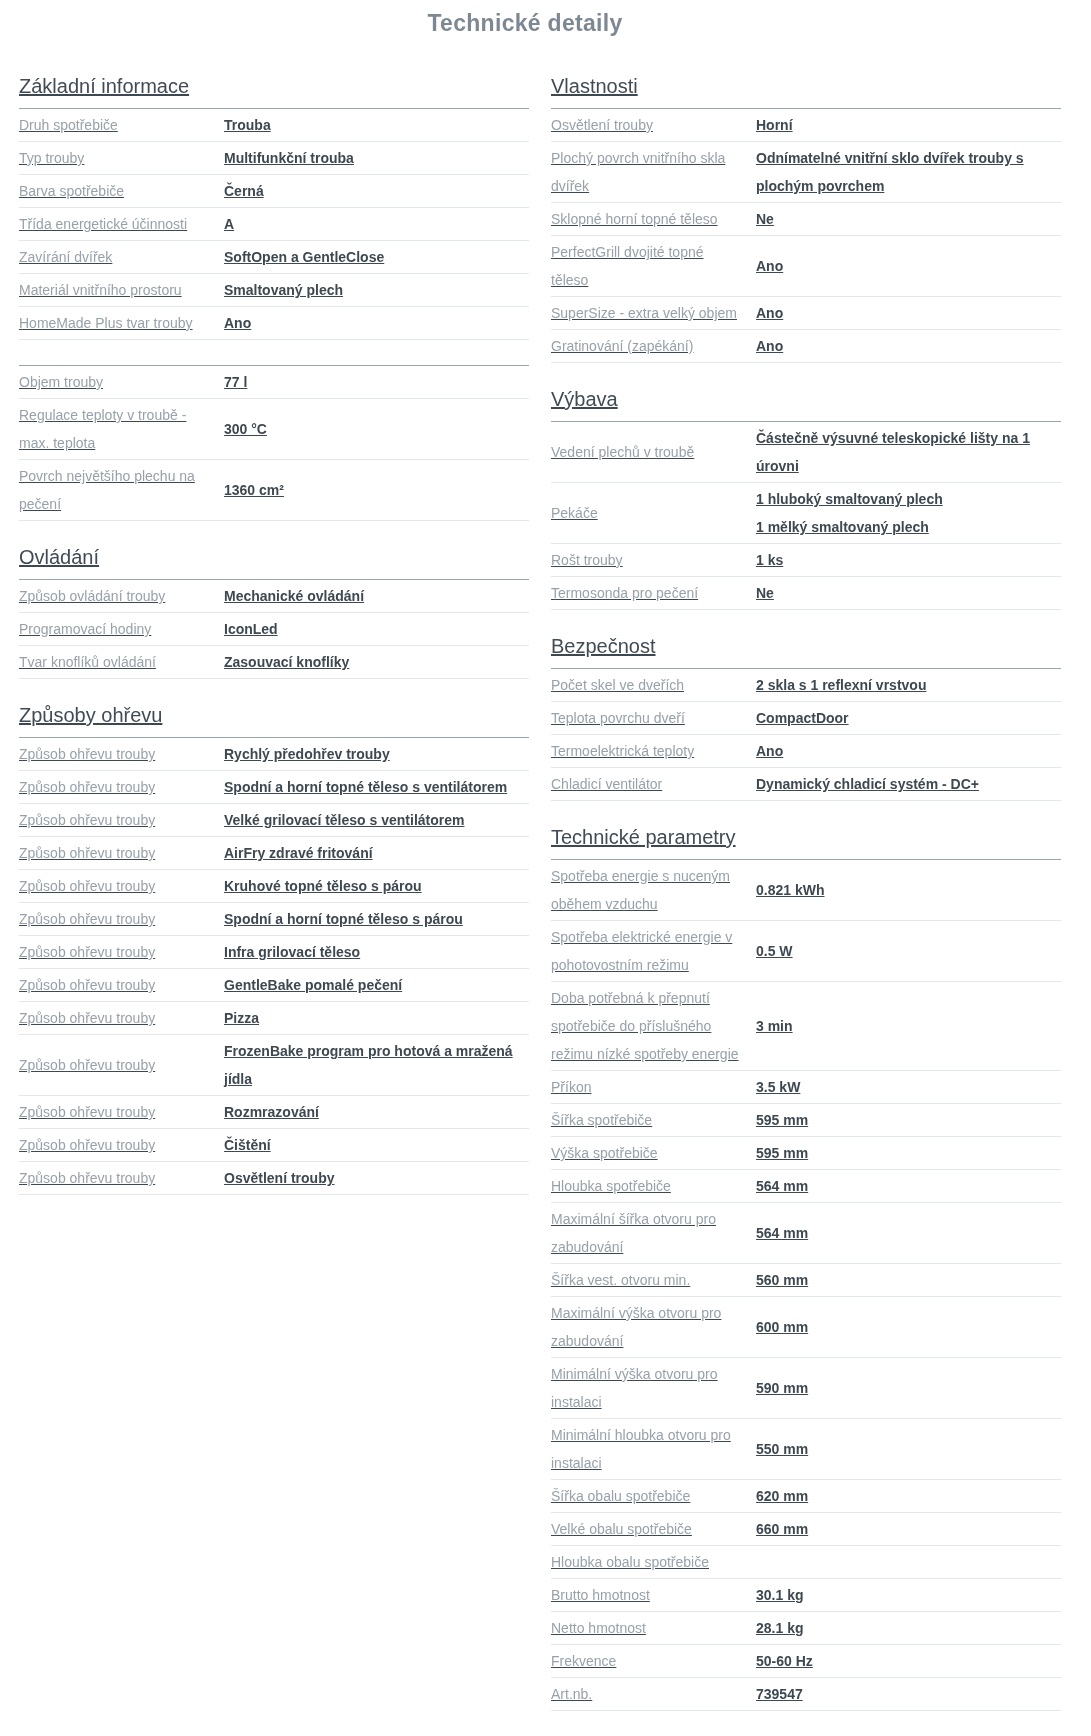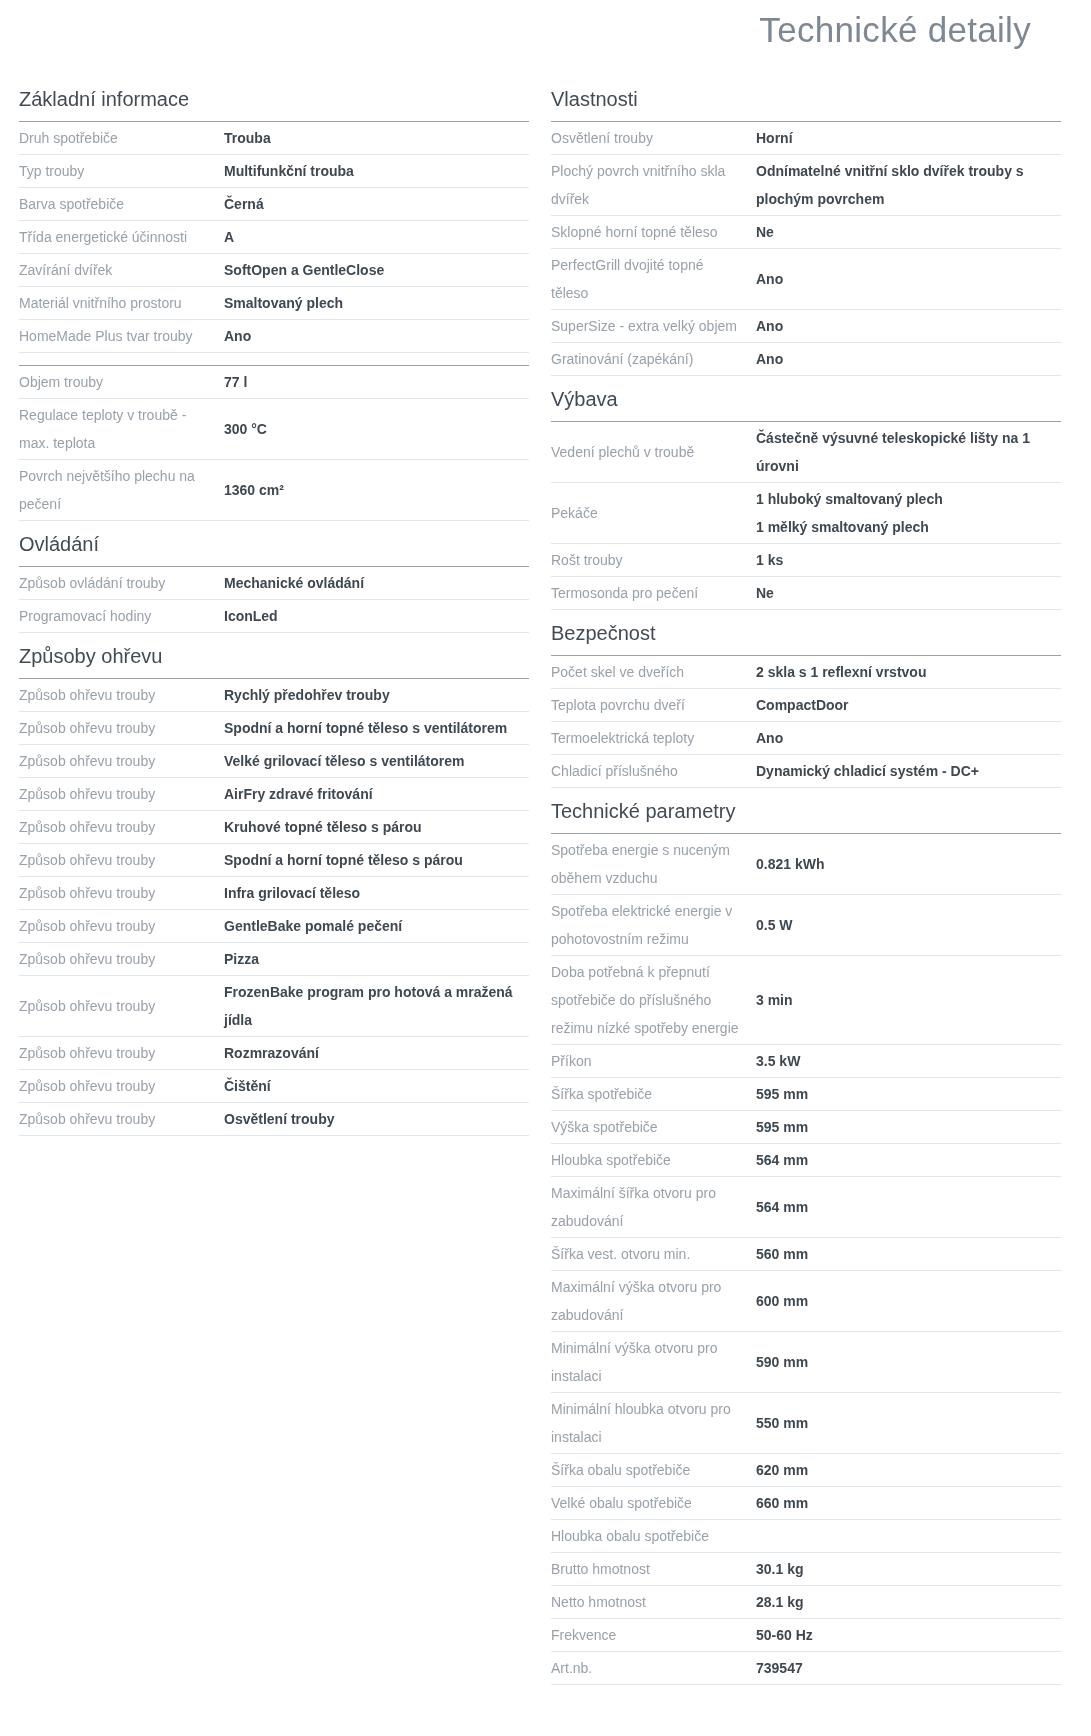--- a/index.html
+++ b/index.html
@@ -13,34 +13,34 @@
   }
   *{box-sizing:border-box;margin:0;padding:0;}
   html,body{background:var(--page-bg);}
   body{
     font-family:"Liberation Sans","DejaVu Sans",sans-serif;
     width:1091px;
     padding:0 30px 14px 19px;
     color:var(--value-color);
   }
   h1.page-title{
-    font-size:35px;
-    font-weight:400;
+    font-size:23px;
+    font-weight:700;
     color:var(--title-color);
-    text-align:right;
+    text-align:center;
     margin:10px 30px 38px 0;
     letter-spacing:.3px;
   }
   .columns{
     display:flex;
     gap:22px;
     align-items:flex-start;
   }
   .col{flex:1 1 0;min-width:0;}
-  .section{margin-bottom:12px;}
+  .section{margin-bottom:25px;text-decoration:underline;}
   h2.section-title{
     font-size:20px;
     font-weight:400;
     color:var(--heading-color);
     margin:0 0 10px 0;
   }
   .spec-table{
     border-top:1px solid var(--divider-strong);
   }
   .spec-row{
@@ -138,20 +138,24 @@
   <div class="spec-row">
     <div class="spec-label">Způsob ovládání trouby</div>
     <div class="spec-value">Mechanické ovládání</div>
   </div>
 
   <div class="spec-row">
     <div class="spec-label">Programovací hodiny</div>
     <div class="spec-value">IconLed</div>
   </div>
 
+  <div class="spec-row">
+    <div class="spec-label">Tvar knoflíků ovládání</div>
+    <div class="spec-value">Zasouvací knoflíky</div>
+  </div>
 </div>
   </section>
 
   <section class="section">
     <h2 class="section-title">Způsoby ohřevu</h2>
     <div class="spec-table">
   <div class="spec-row">
     <div class="spec-label">Způsob ohřevu trouby</div>
     <div class="spec-value">Rychlý předohřev trouby</div>
   </div>
@@ -292,21 +296,21 @@
     <div class="spec-label">Teplota povrchu dveří</div>
     <div class="spec-value">CompactDoor</div>
   </div>
 
   <div class="spec-row">
     <div class="spec-label">Termoelektrická teploty</div>
     <div class="spec-value">Ano</div>
   </div>
 
   <div class="spec-row">
-    <div class="spec-label">Chladicí příslušného</div>
+    <div class="spec-label">Chladicí ventilátor</div>
     <div class="spec-value">Dynamický chladicí systém - DC+</div>
   </div>
 </div>
   </section>
 
   <section class="section">
     <h2 class="section-title">Technické parametry</h2>
     <div class="spec-table">
   <div class="spec-row">
     <div class="spec-label">Spotřeba energie s nuceným oběhem vzduchu</div>

